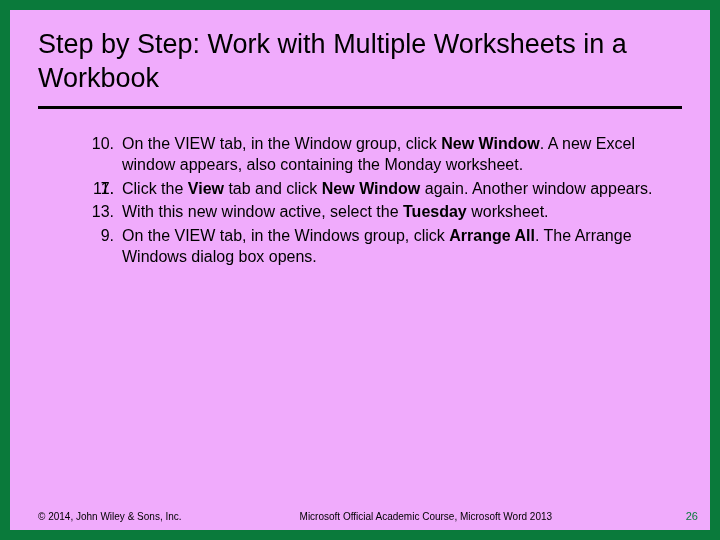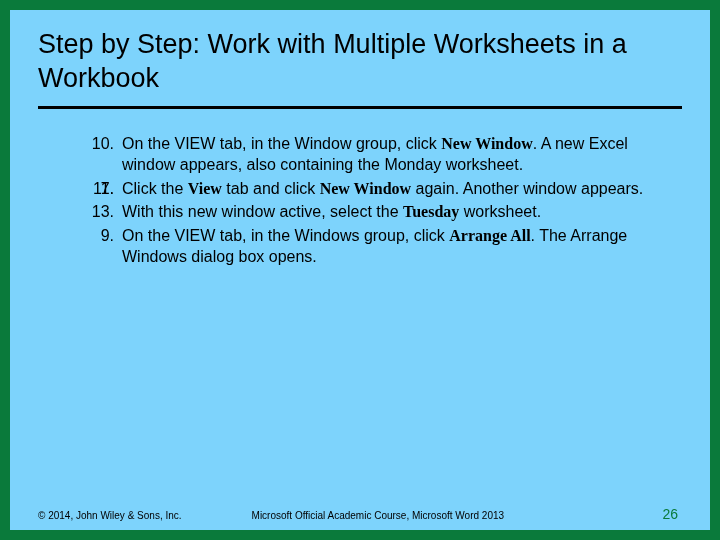--- a/index.html
+++ b/index.html
@@ -7,21 +7,21 @@
   .slide {
     width: 720px;
     height: 540px;
     background: #0a7a3b;
     padding: 10px;
     position: relative;
   }
   .inner {
     width: 100%;
     height: 100%;
-    background: #7dd3fc;
+    background: #f0abfc;
     position: relative;
     padding: 18px 28px 0 28px;
   }
   .title {
     font-size: 27px;
     font-weight: normal;
     color: #000;
     line-height: 1.25;
     padding-bottom: 10px;
     border-bottom: 3px solid #000;
@@ -39,34 +39,35 @@
     padding-left: 44px;
     margin-bottom: 2px;
   }
   .steps li .num {
     position: absolute;
     left: 0;
     top: 0;
     width: 36px;
     text-align: right;
   }
-  .bold { font-weight: bold; font-family: Liberation Serif, serif; }
+  .bold { font-weight: bold; }
   .footer {
     position: absolute;
     bottom: 8px;
     left: 28px;
-    right: 32px;
+    right: 12px;
     font-size: 10px;
     color: #000;
     display: flex;
     align-items: baseline;
+    gap: 48px;
   }
   .footer .copyright { flex: 0 0 auto; }
   .footer .course { flex: 1 1 auto; text-align: left; padding-left: 70px; }
-  .footer .pagenum { flex: 0 0 auto; color: #0a7a3b; font-size: 14px; }
+  .footer .pagenum { flex: 0 0 auto; color: #0a7a3b; font-size: 11px; }
 </style>
 </head>
 <body>
 
 <div class="slide">
   <div class="inner">
     <h1 class="title">Step by Step: Work with Multiple Worksheets in a Workbook</h1>
     <ol class="steps">
         <li><span class="num">10.</span><span>On the VIEW tab, in the Window group, click <span class="bold">New Window</span>. A new Excel window appears, also containing the Monday worksheet.</span></li>
         <li><span class="num">11.</span></li>

